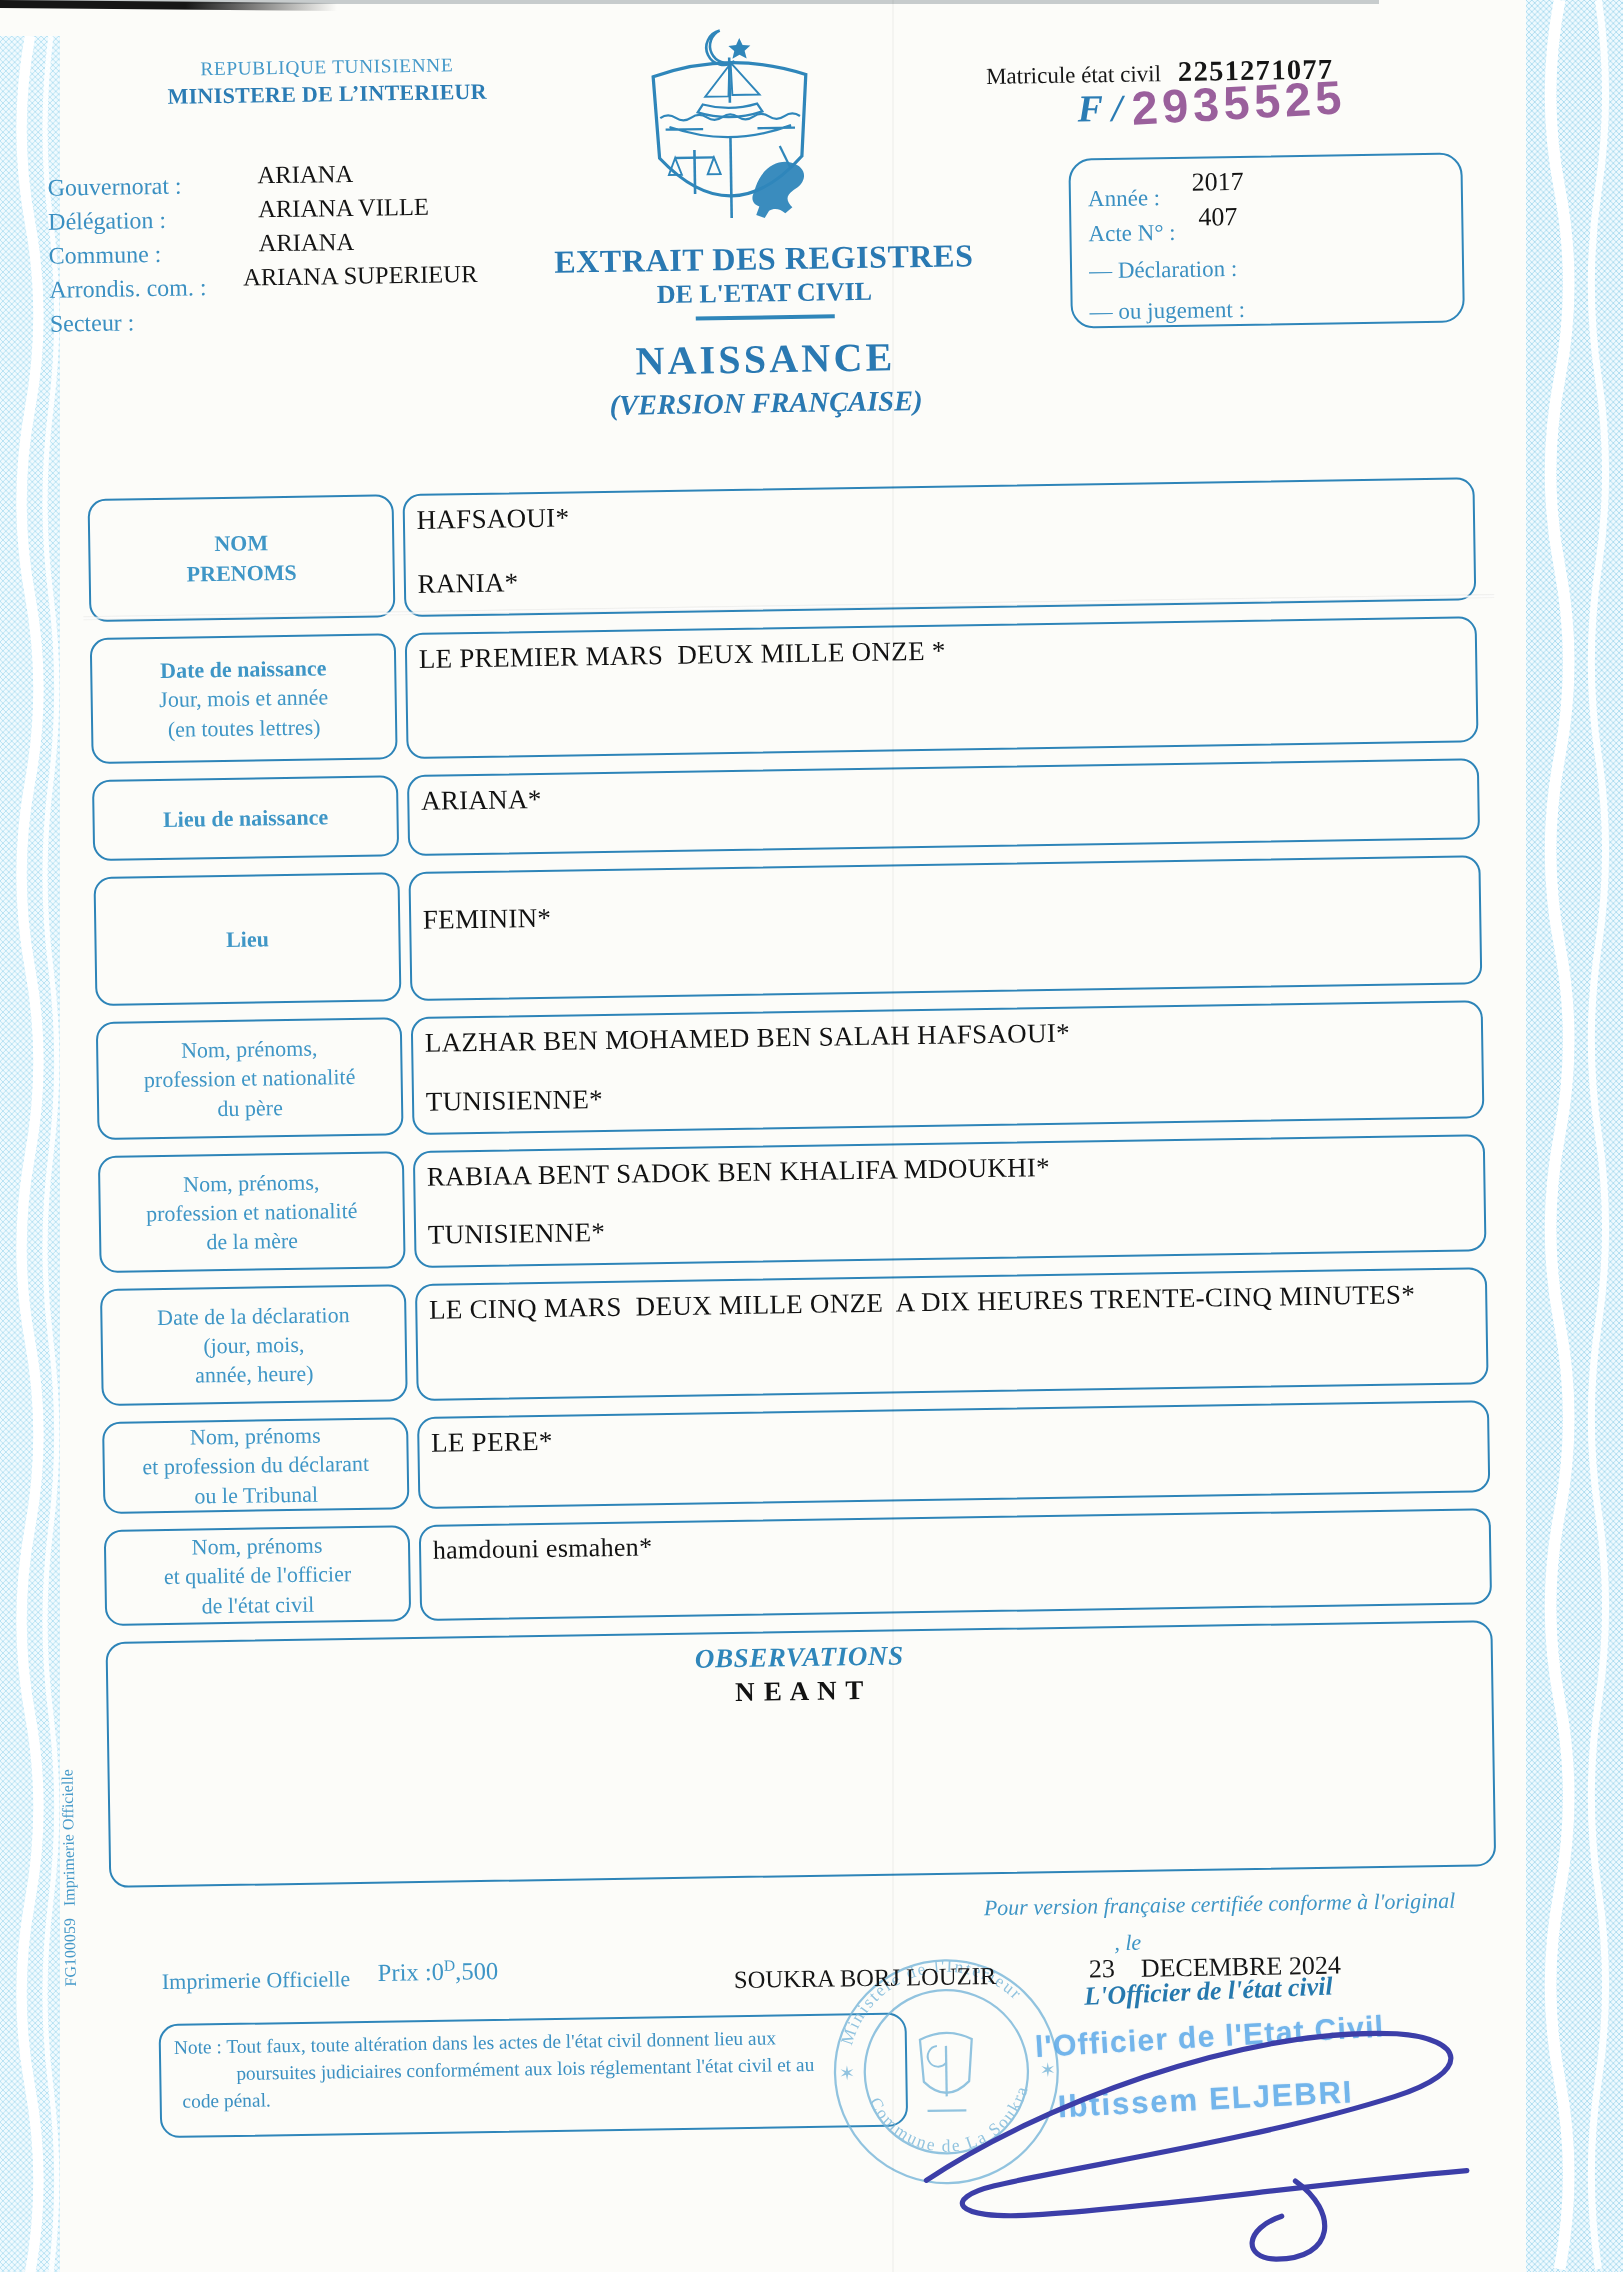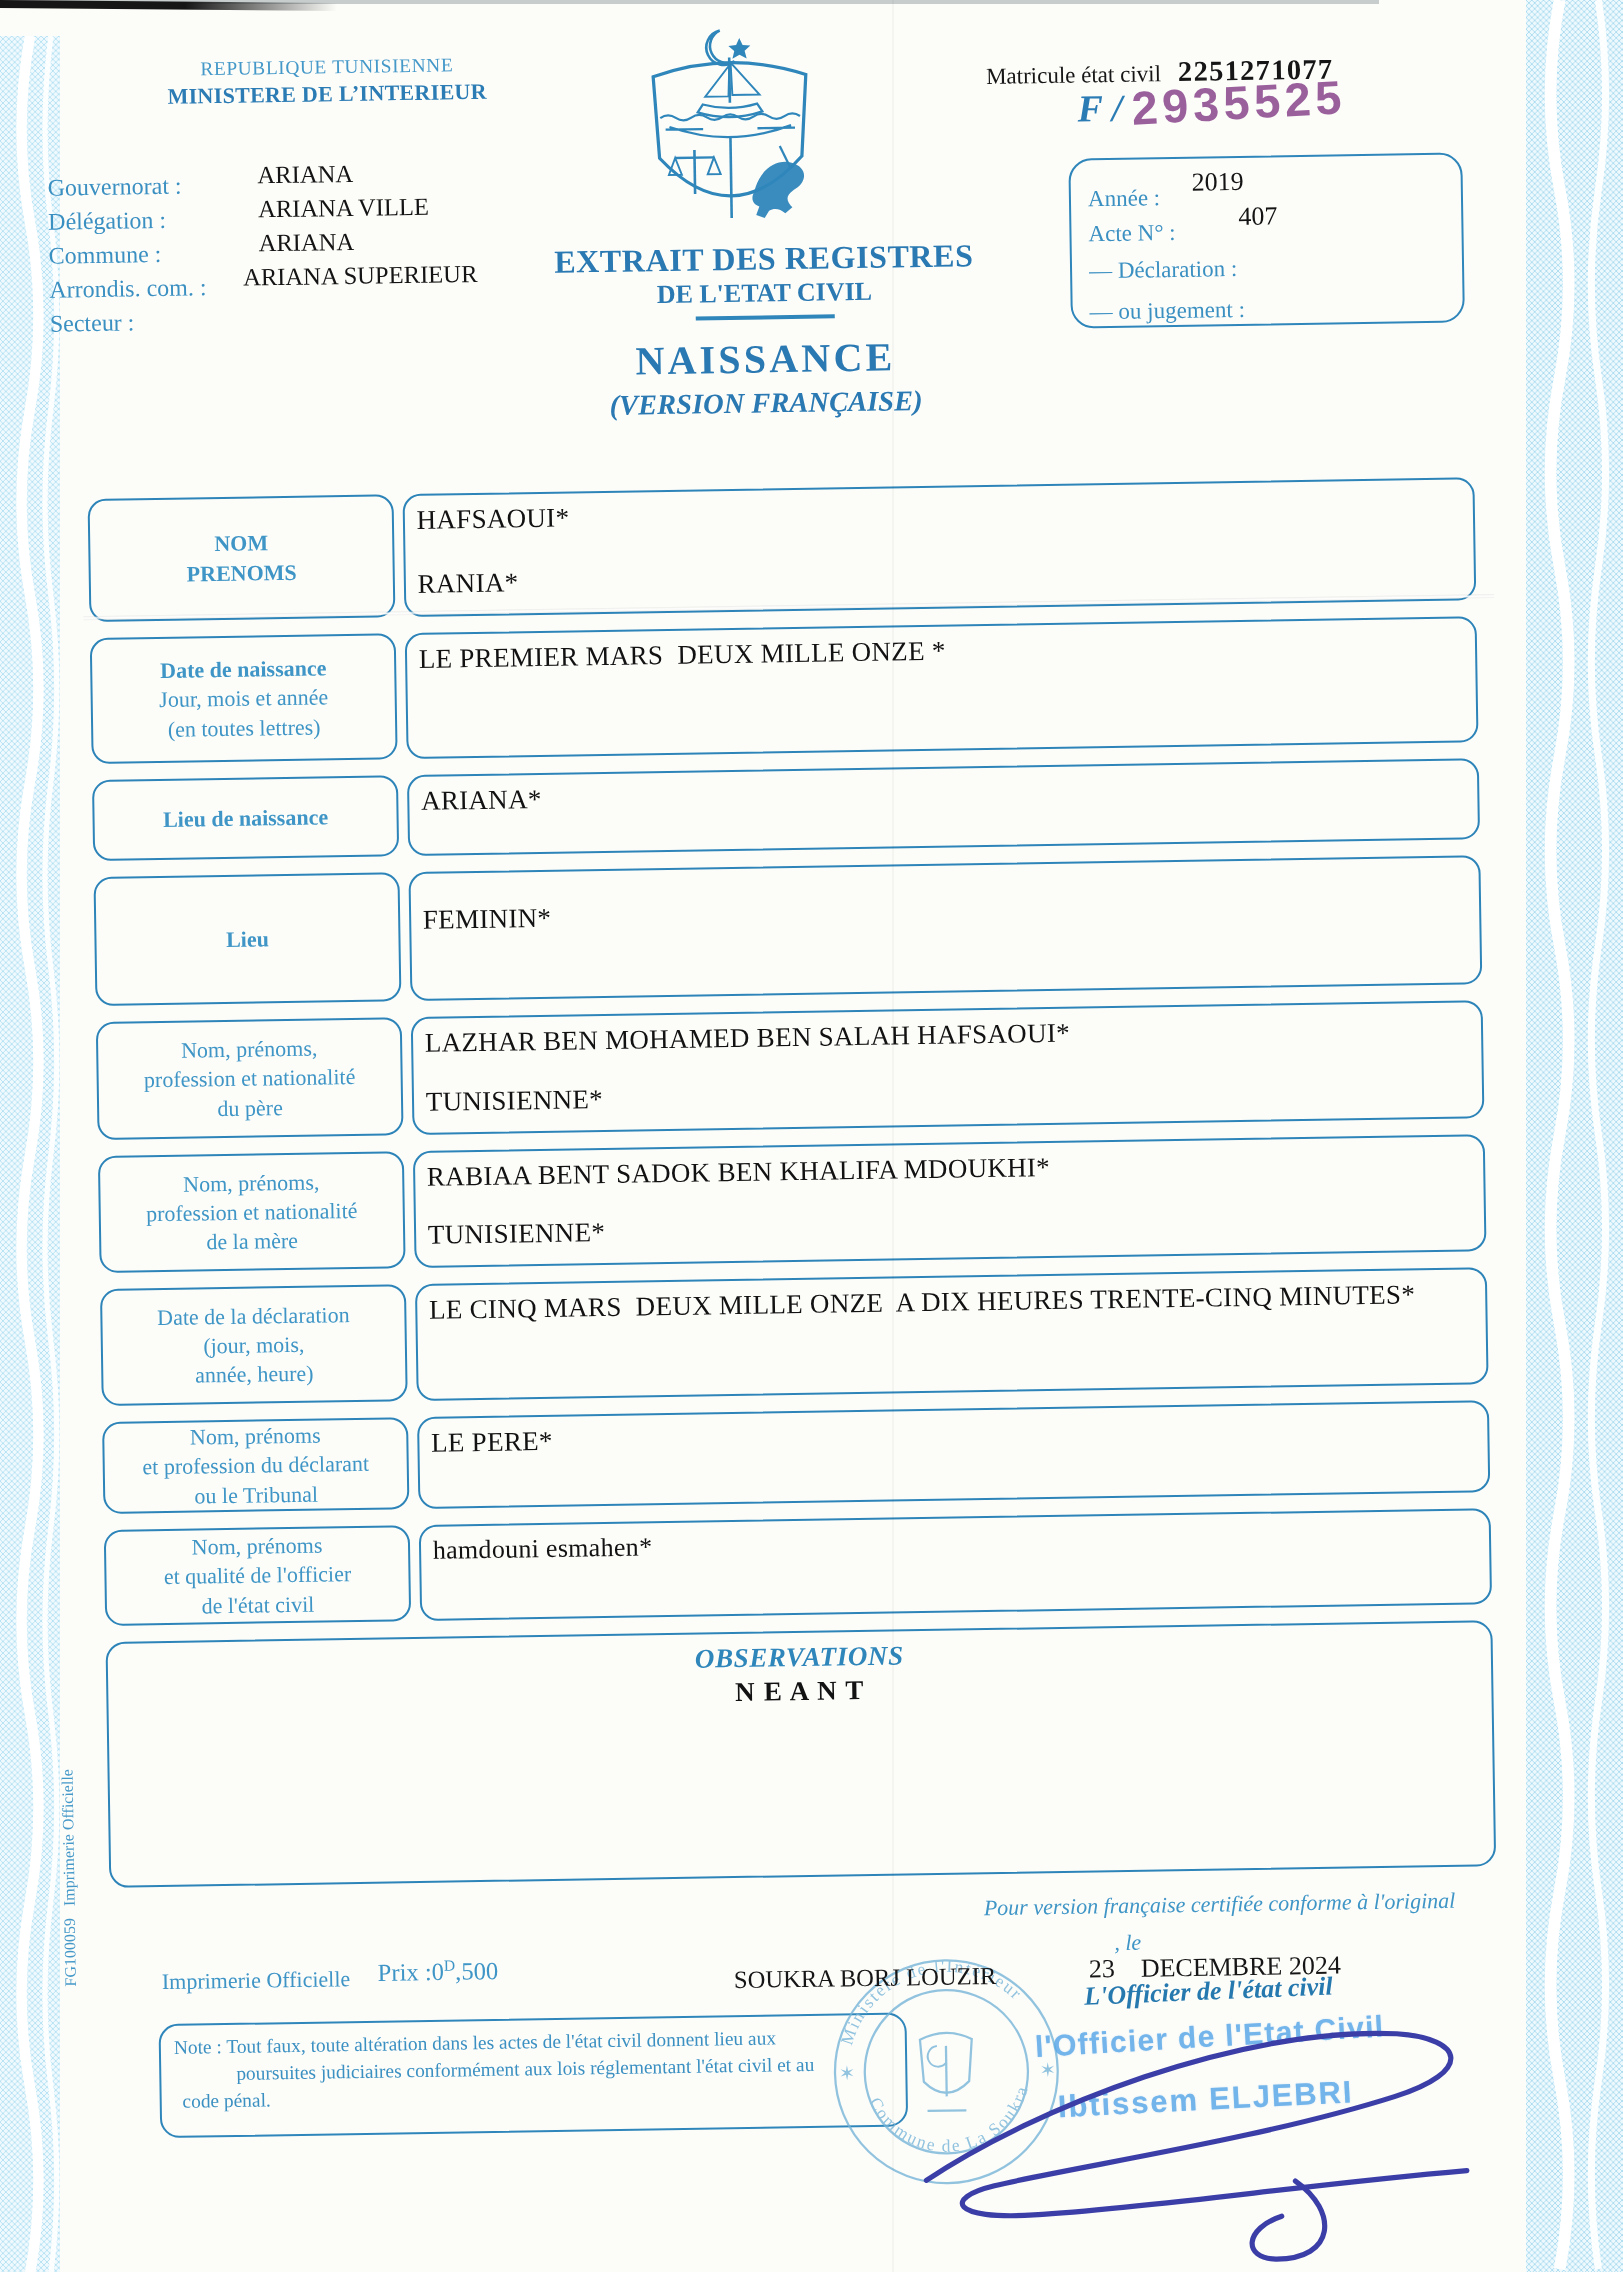--- a/index.html
+++ b/index.html
@@ -25,21 +25,21 @@
   .matricule .mv{font-size:28.5px;font-weight:bold;color:#161616;margin-left:17px;letter-spacing:1.3px;}
   .fstamp{left:1093px;top:102px;display:flex;align-items:flex-start;}
   .fstamp .fl{font-size:38px;font-weight:bold;font-style:italic;color:#2b7cb4;}
   .fstamp .fn{font-family:"Liberation Sans",sans-serif;font-size:47px;font-weight:bold;color:#8d4b90;
     letter-spacing:4.5px;margin-left:9px;margin-top:-9px;transform:rotate(-2.2deg);opacity:.88;}
   .acte-box{left:1083px;top:174px;width:394px;height:170px;border:2.6px solid #2f86ba;border-radius:23px;
     box-sizing:border-box;padding:7.8px 17px;color:#3b90c2;}
   .acte-box .ln{position:relative;font-size:23px;}
   .acte-box .ln .ov{position:absolute;color:#141414;font-size:26px;top:-17px;}
   .acte-box .a1{margin-top:18px;} .acte-box .a1 .ov{left:104px;}
-  .acte-box .a2{margin-top:9px;} .acte-box .a2 .ov{left:110px;margin-left:40px;}
+  .acte-box .a2{margin-top:9px;} .acte-box .a2 .ov{left:110px;}
   .acte-box .a3{margin-top:11.7px;font-size:23px;}
   .acte-box .a4{margin-top:14.2px;font-size:23px;}
   .admin{left:62px;top:174px;width:440px;}
   .admin .arow{position:relative;height:34px;font-size:24px;color:#3b90c2;}
   .admin .arow .av{position:absolute;left:210px;top:-10.4px;color:#141414;font-size:24.6px;white-space:pre;}
   .admin .arow.wide .av{left:194px;}
   .titles{left:531px;top:251px;width:492px;text-align:center;color:#2a79b2;}
   .titles .t1{font-size:32px;font-weight:bold;letter-spacing:0.6px;}
   .titles .t2{font-size:26px;font-weight:bold;margin-top:1.3px;}
   .titles .bar{width:139px;height:4.5px;background:#2f86ba;margin:6.5px auto 0;}
@@ -148,21 +148,21 @@
     <span class="mv">2251271077</span>
   </div>
   <div class="abs fstamp">
     <span class="fl">F /</span>
     <span class="fn">2935525</span>
   </div>
 
   <div class="abs acte-box">
     <div class="ln a1">
       <span>Année :</span>
-      <span class="ov">2019</span>
+      <span class="ov">2017</span>
     </div>
     <div class="ln a2">
       <span>Acte N° :</span>
       <span class="ov">407</span>
     </div>
     <div class="ln a3">— Déclaration :</div>
     <div class="ln a4">— ou jugement :</div>
   </div>
 
   <div class="abs admin">

